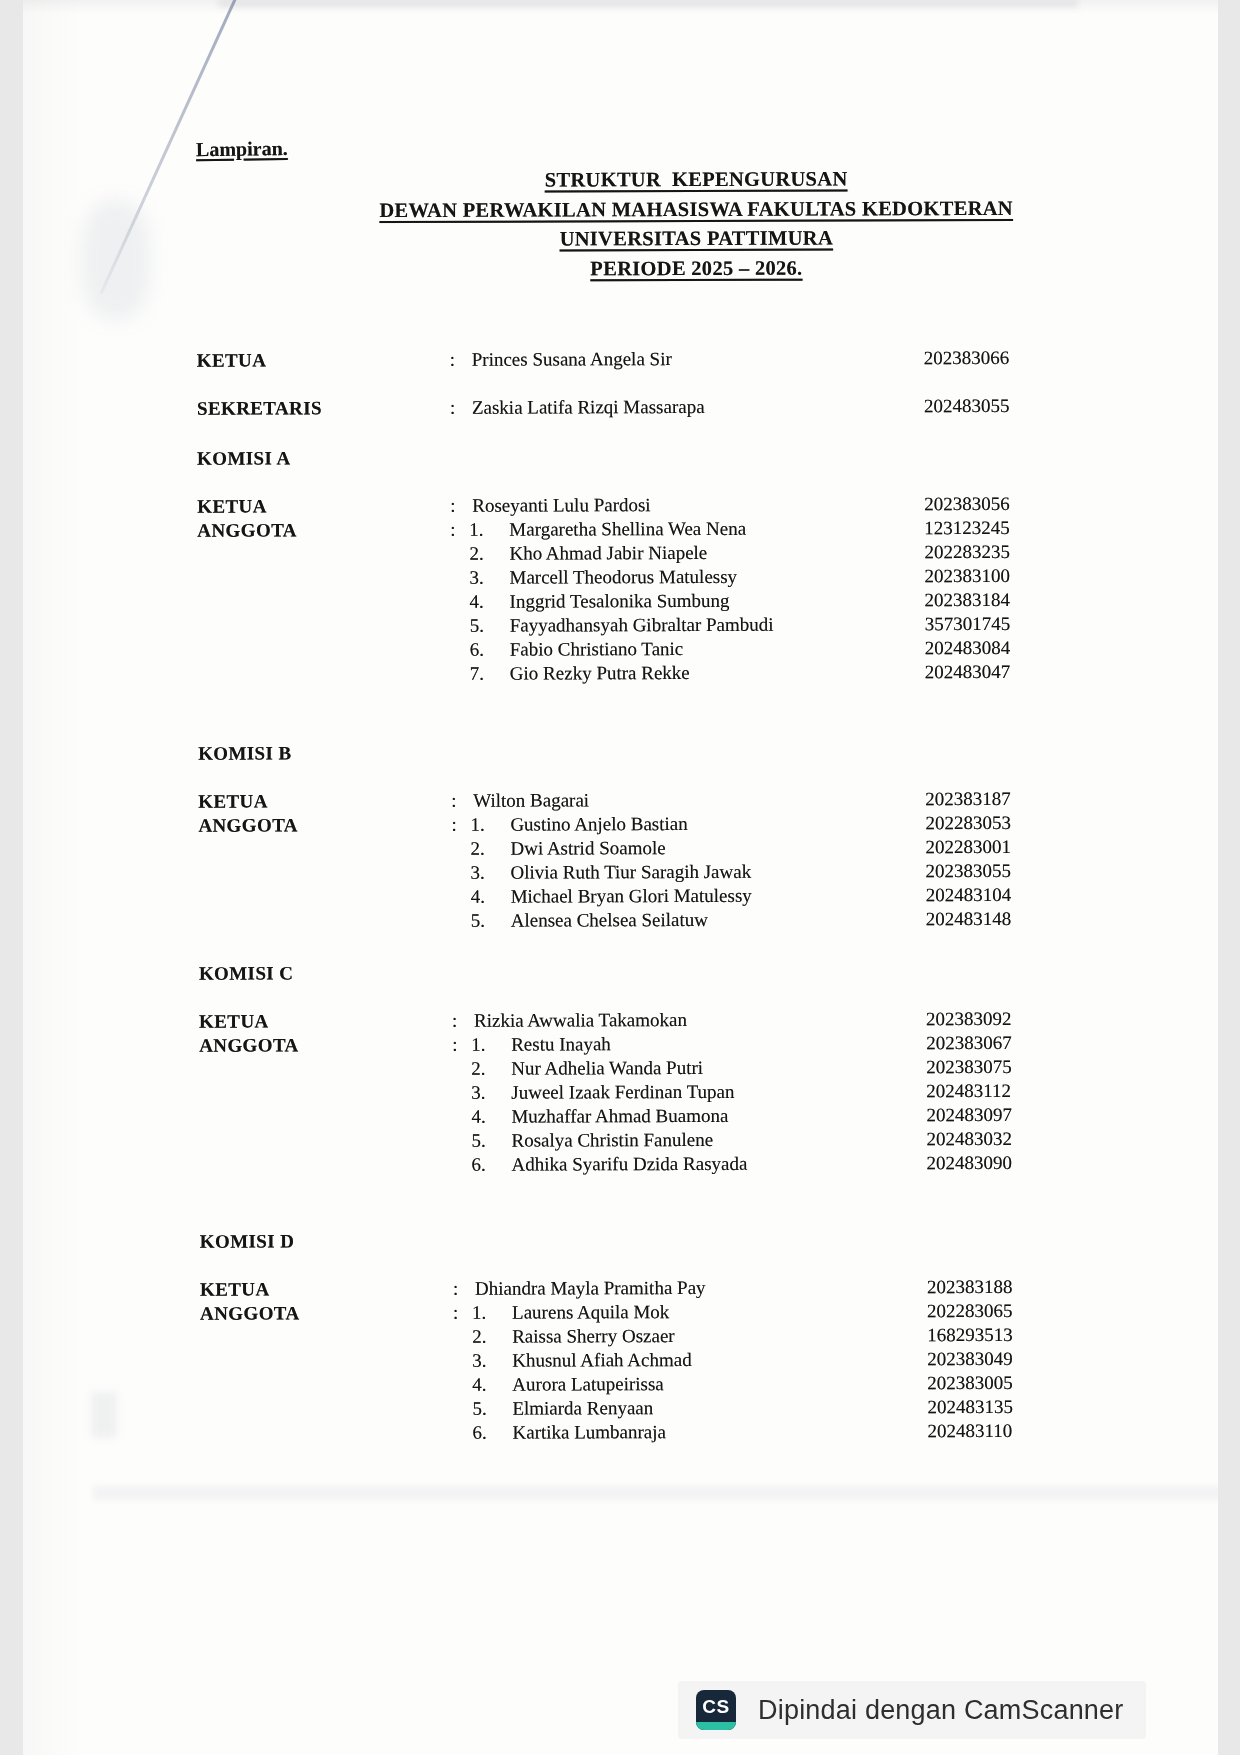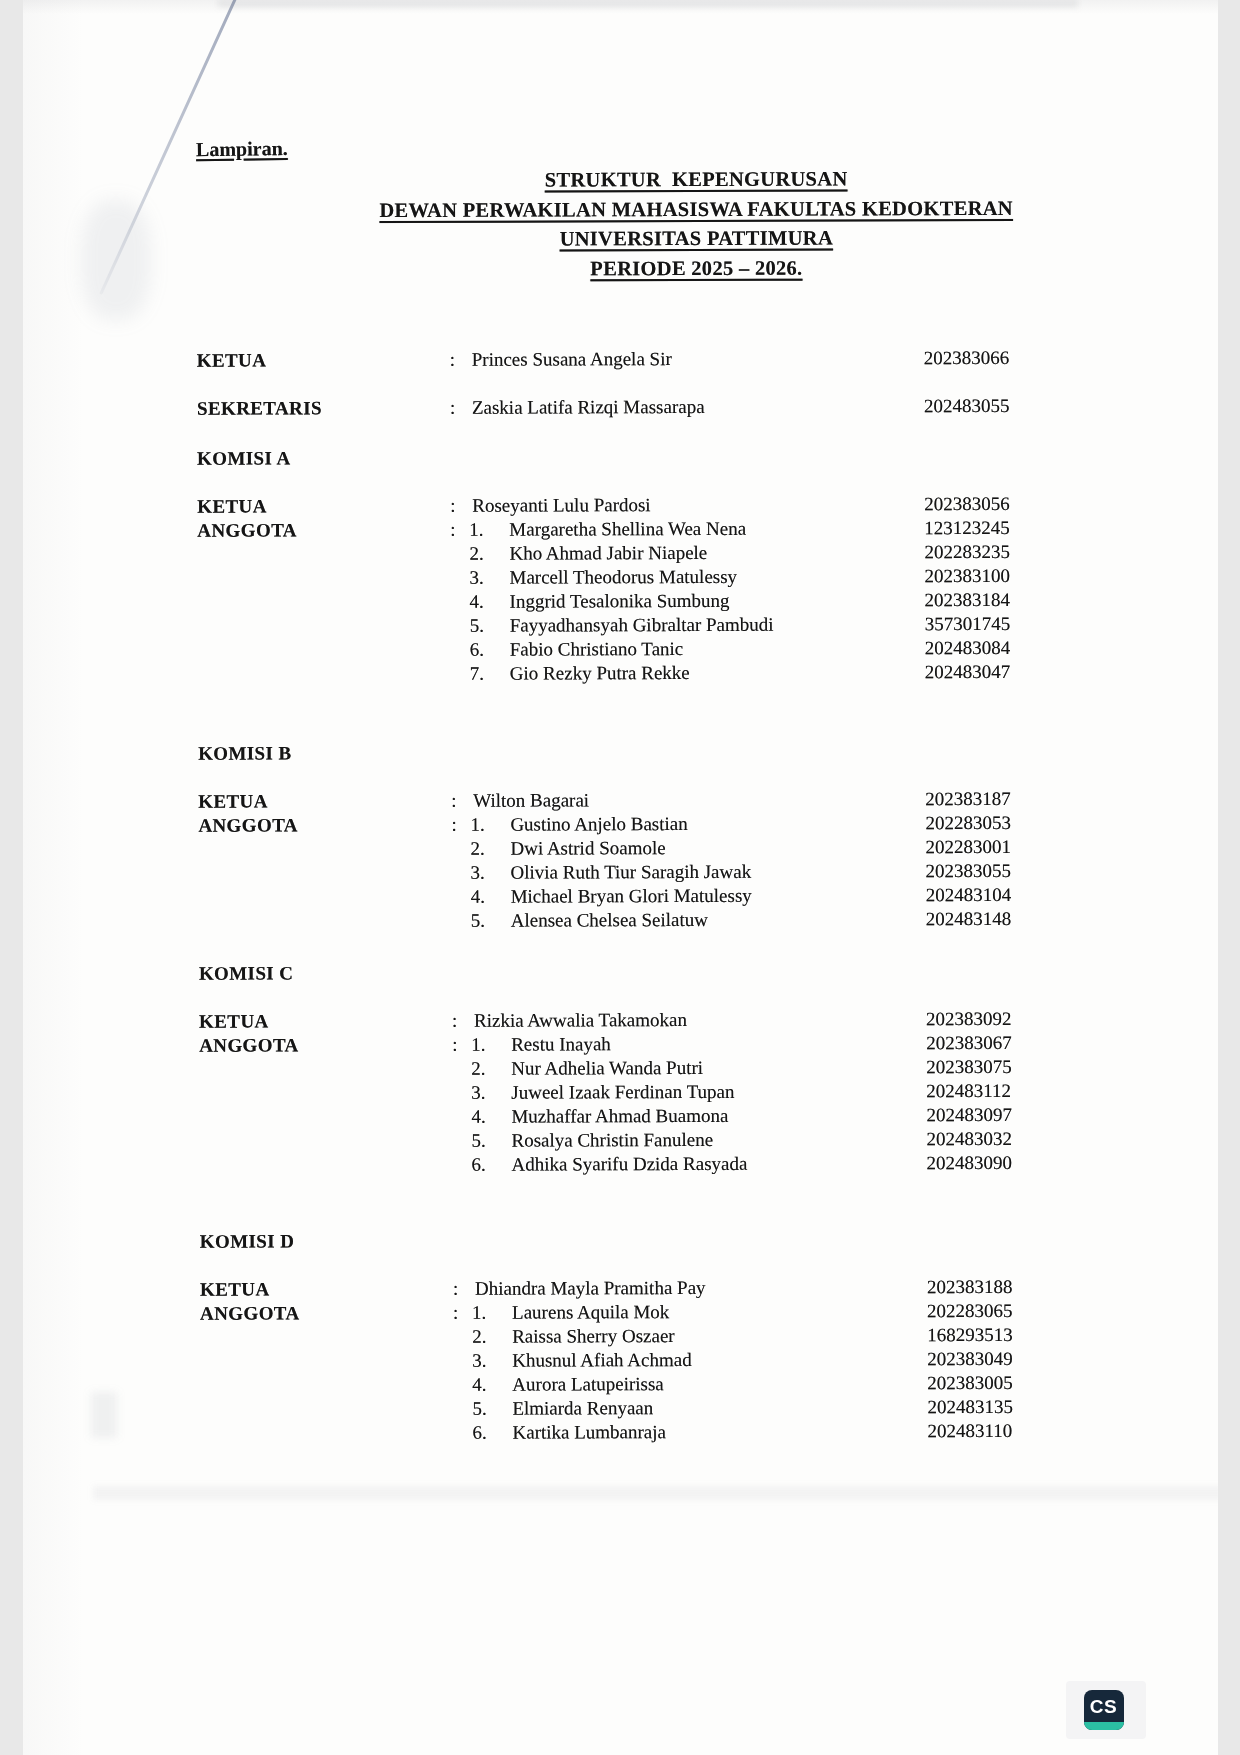--- a/index.html
+++ b/index.html
@@ -305,15 +305,16 @@
         </section>
       </div>
 
   </div>
 
   <div class="cs-badge">
     <span class="cs-icon">
       <span class="cs-icon-label">CS</span>
       <span class="cs-icon-strip"></span>
     </span>
+    <span class="cs-text">Dipindai dengan CamScanner</span>
   </div>
 
 </div>
 
 </body></html>

